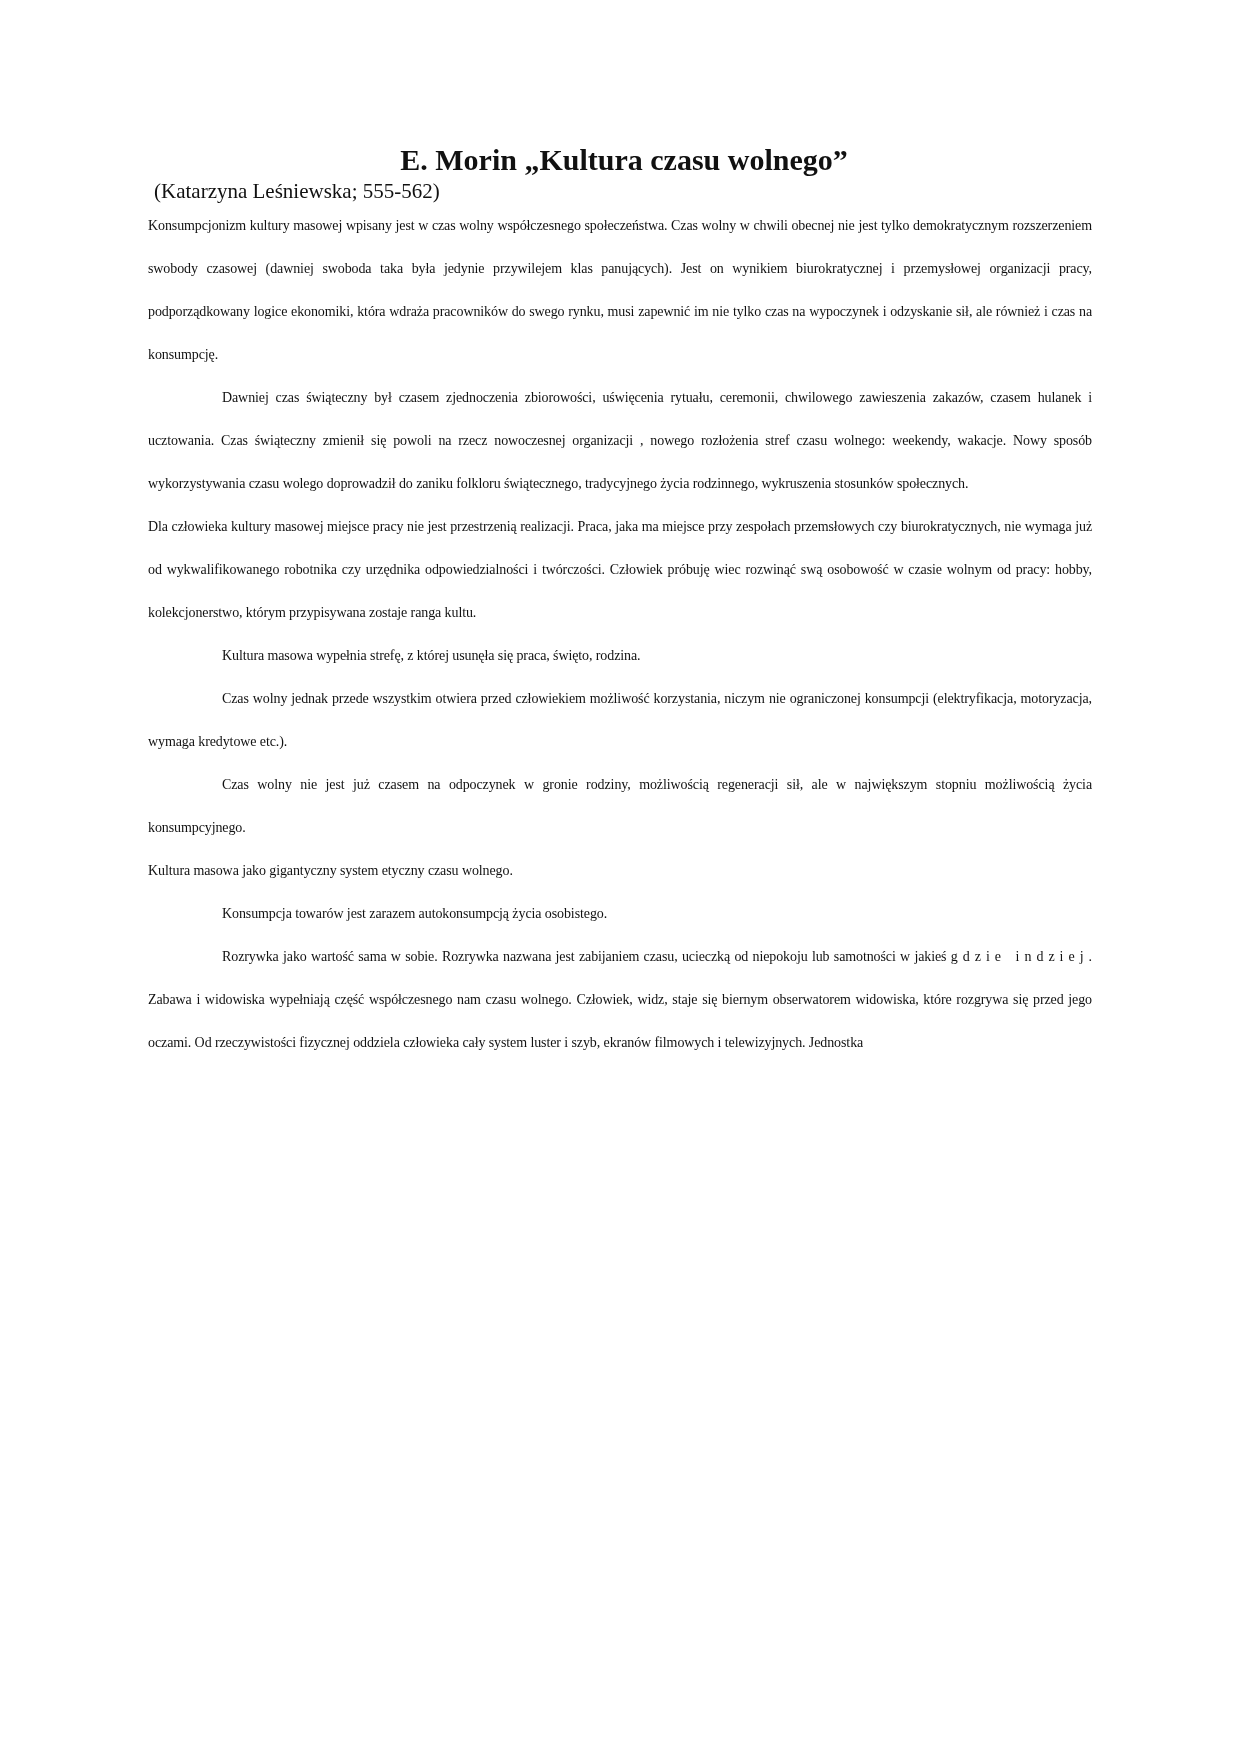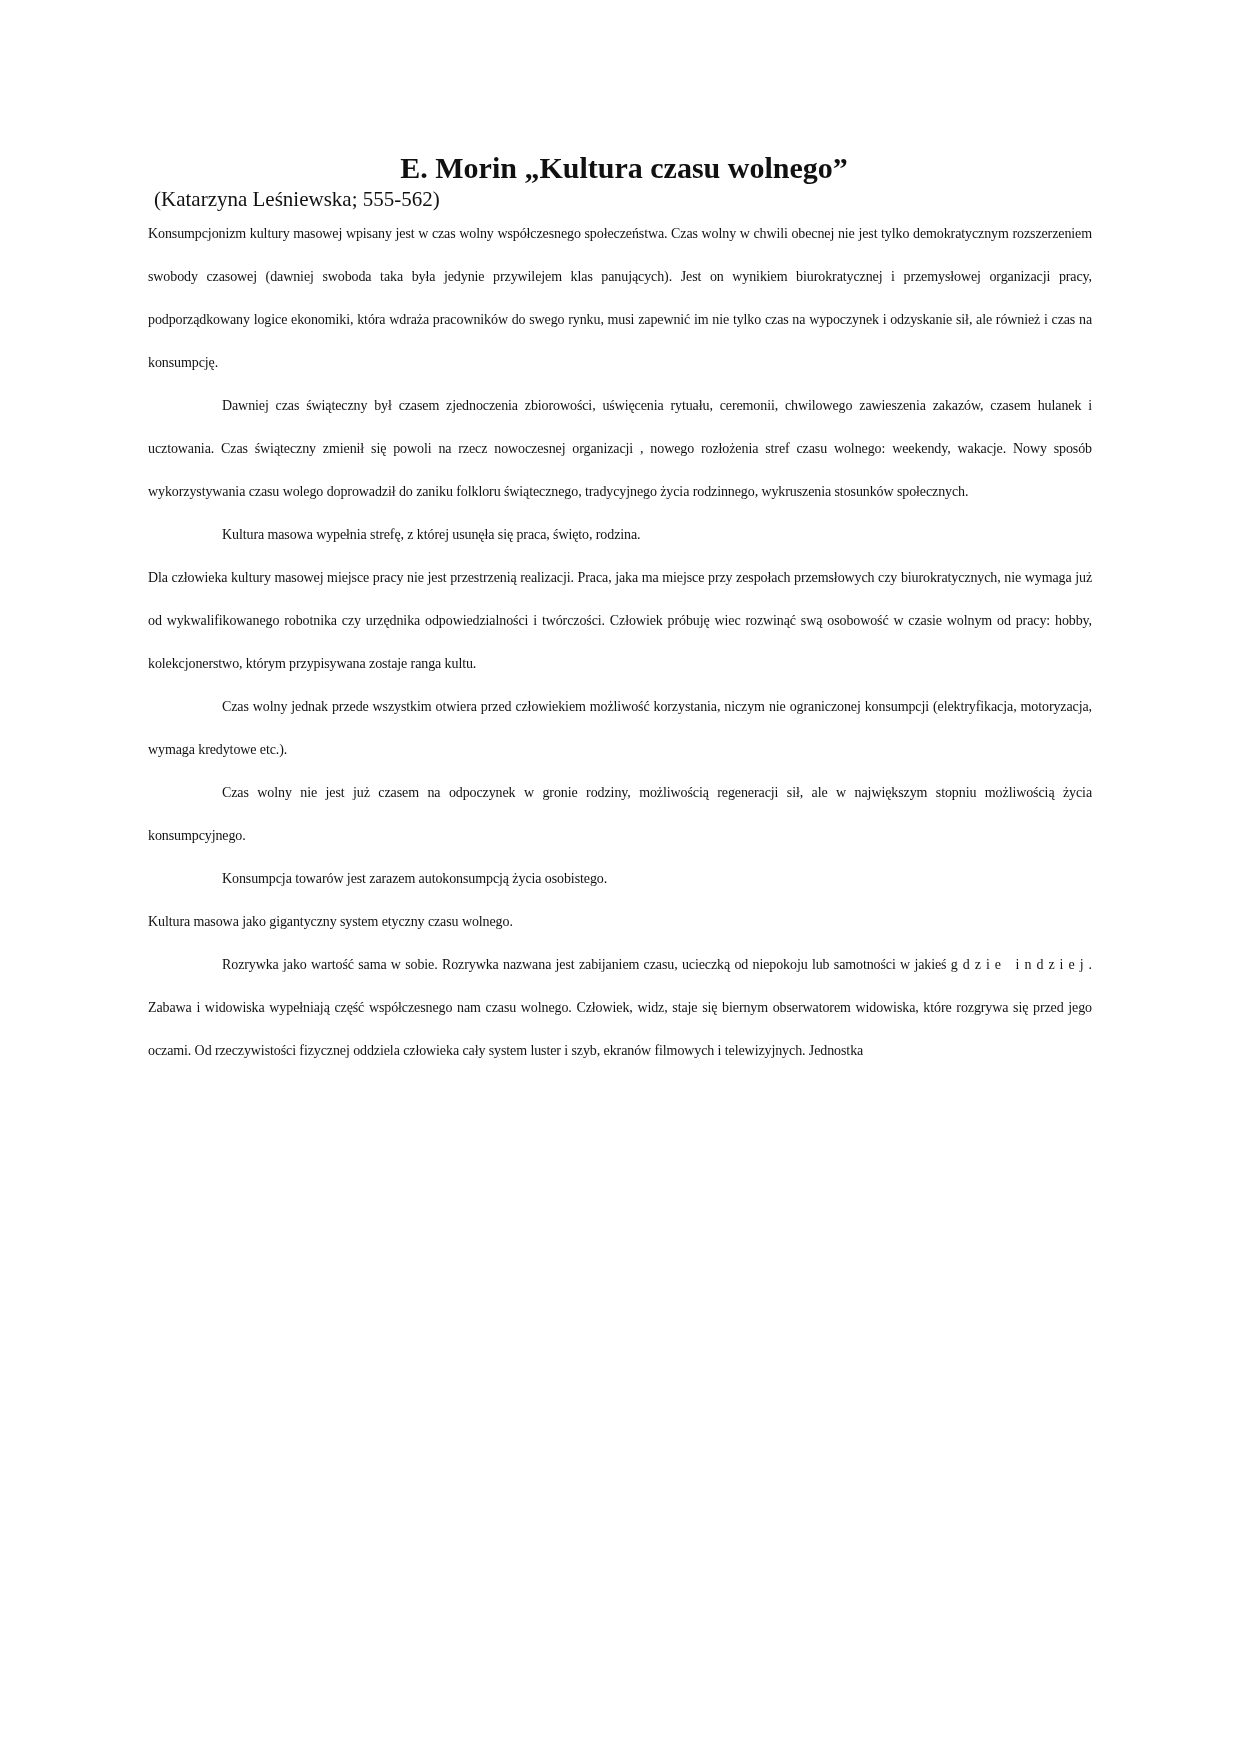--- a/index.html
+++ b/index.html
@@ -11,21 +11,21 @@
       width: 1240px;
       height: 1754px;
       position: relative;
       overflow: hidden;
       font-family: "Liberation Serif", "DejaVu Serif", serif;
       color: #111111;
     }
     .page {
       position: absolute;
       left: 148px;
-      top: 148px;
+      top: 140px;
       width: 944px;
     }
     .title {
       text-align: center;
       font-weight: bold;
       font-size: 30px;
       line-height: 40px;
       margin: 0;
       padding-left: 8px;
     }
@@ -51,20 +51,20 @@
   </style>
 </head>
 <body>
 
 <div class="page">
   <h1 class="title">E. Morin „Kultura czasu wolnego”</h1>
   <p class="subtitle">(Katarzyna Leśniewska; 555-562)</p>
 
   <p class="para">Konsumpcjonizm kultury masowej wpisany jest w czas wolny współczesnego społeczeństwa. Czas wolny w chwili obecnej nie jest tylko demokratycznym rozszerzeniem swobody czasowej (dawniej swoboda taka była jedynie przywilejem klas panujących). Jest on wynikiem biurokratycznej i przemysłowej organizacji pracy, podporządkowany logice ekonomiki, która wdraża pracowników do swego rynku, musi zapewnić im nie tylko czas na wypoczynek i odzyskanie sił, ale również i czas na konsumpcję.</p>
   <p class="para indent">Dawniej czas świąteczny był czasem zjednoczenia zbiorowości, uświęcenia rytuału, ceremonii, chwilowego zawieszenia zakazów, czasem hulanek i ucztowania. Czas świąteczny zmienił się powoli na rzecz nowoczesnej organizacji , nowego rozłożenia stref czasu wolnego: weekendy, wakacje. Nowy sposób wykorzystywania czasu wolego doprowadził do zaniku folkloru świątecznego, tradycyjnego życia rodzinnego, wykruszenia stosunków społecznych.</p>
+  <p class="para">Dla człowieka kultury masowej miejsce pracy nie jest przestrzenią realizacji. Praca, jaka ma miejsce przy zespołach przemsłowych czy biurokratycznych, nie wymaga już od wykwalifikowanego robotnika czy urzędnika odpowiedzialności i twórczości. Człowiek próbuję wiec rozwinąć swą osobowość w czasie wolnym od pracy: hobby, kolekcjonerstwo, którym przypisywana zostaje ranga kultu.</p>
   <p class="para indent">Kultura masowa wypełnia strefę, z której usunęła się praca, święto, rodzina.</p>
-  <p class="para">Dla człowieka kultury masowej miejsce pracy nie jest przestrzenią realizacji. Praca, jaka ma miejsce przy zespołach przemsłowych czy biurokratycznych, nie wymaga już od wykwalifikowanego robotnika czy urzędnika odpowiedzialności i twórczości. Człowiek próbuję wiec rozwinąć swą osobowość w czasie wolnym od pracy: hobby, kolekcjonerstwo, którym przypisywana zostaje ranga kultu.</p>
   <p class="para indent">Czas wolny jednak przede wszystkim otwiera przed człowiekiem możliwość korzystania, niczym nie ograniczonej konsumpcji (elektryfikacja, motoryzacja, wymaga kredytowe etc.).</p>
   <p class="para indent">Czas wolny nie jest już czasem na odpoczynek w gronie rodziny, możliwością regeneracji sił, ale w największym stopniu możliwością życia konsumpcyjnego.</p>
+  <p class="para">Kultura masowa jako gigantyczny system etyczny czasu wolnego.</p>
   <p class="para indent">Konsumpcja towarów jest zarazem autokonsumpcją życia osobistego.</p>
-  <p class="para">Kultura masowa jako gigantyczny system etyczny czasu wolnego.</p>
   <p class="para indent"><span>Rozrywka jako wartość sama w sobie. Rozrywka nazwana jest zabijaniem czasu, ucieczką od niepokoju lub samotności w jakieś </span><span class="spaced">gdzie indziej</span><span>. Zabawa i widowiska wypełniają część współczesnego nam czasu wolnego. Człowiek, widz, staje się biernym obserwatorem widowiska, które rozgrywa się przed jego oczami. Od rzeczywistości fizycznej oddziela człowieka cały system luster i szyb, ekranów filmowych i telewizyjnych. Jednostka</span></p>
 </div>
 
 </body></html>

